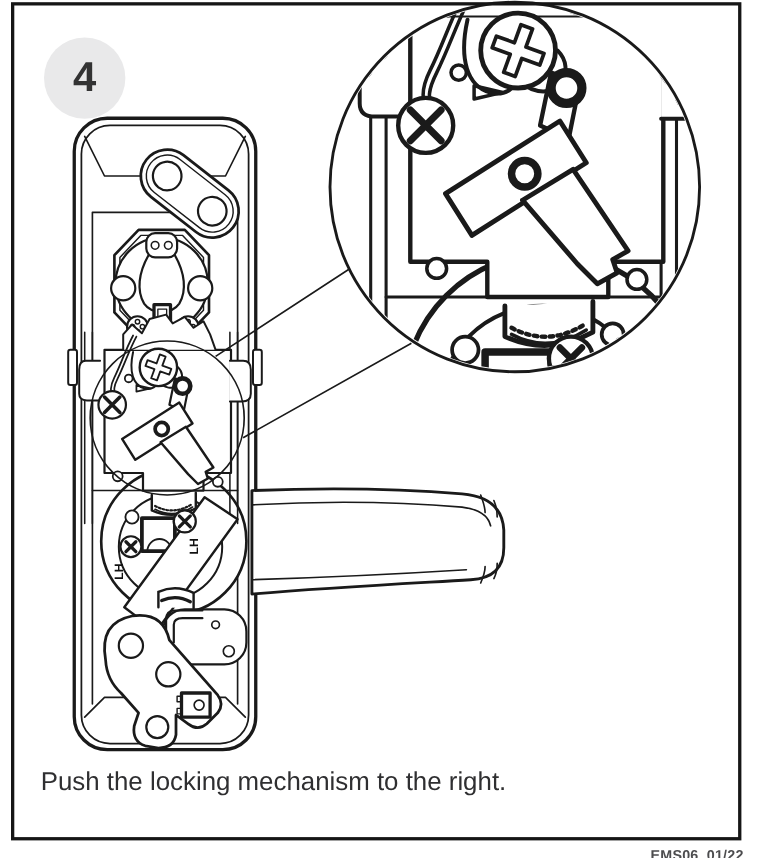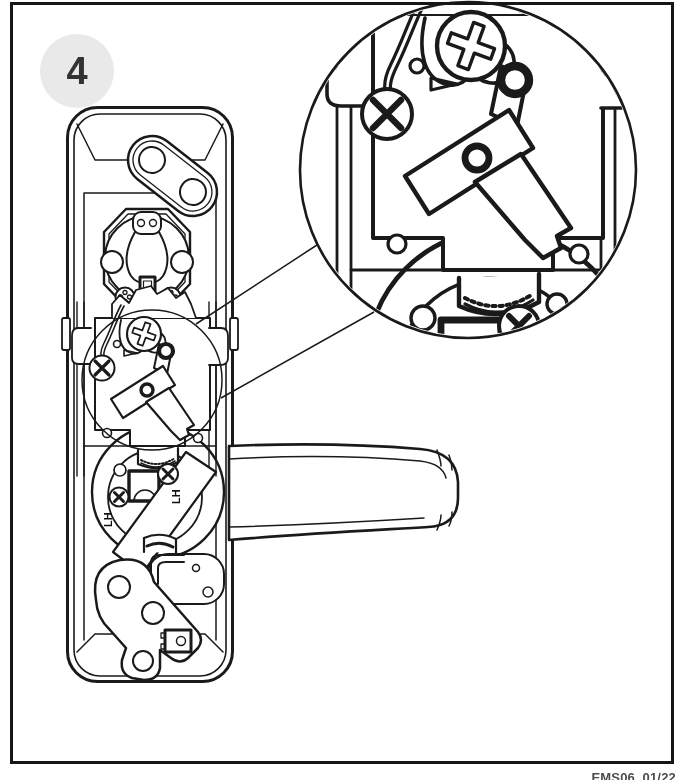--- a/index.html
+++ b/index.html
@@ -179,15 +179,16 @@
 
     <g>
       <circle cx="468" cy="170" r="168" fill="#fff" stroke="none"></circle>
       <g clip-path="url(#calloutClip)">
         <use href="#mech" transform="translate(183,-622) scale(2)"></use>
       </g>
       <circle cx="468" cy="170" r="168" fill="none" stroke="#1a1a1a" stroke-width="2.6"></circle>
     </g>
   </svg>
 
+  <div class="caption">Push the locking mechanism to the right.</div>
 
   <div class="doc-code">EMS06_01/22</div>
 </div>
 
 </body></html>

